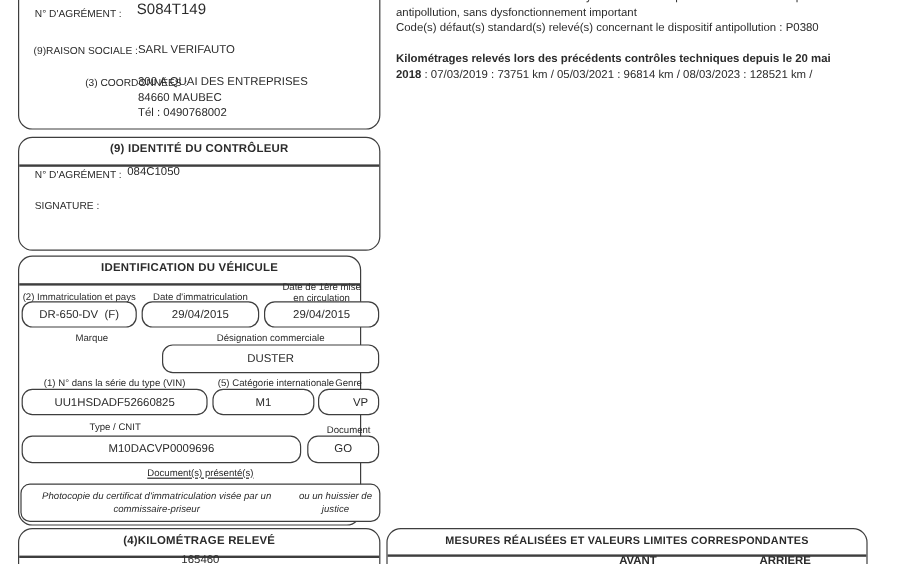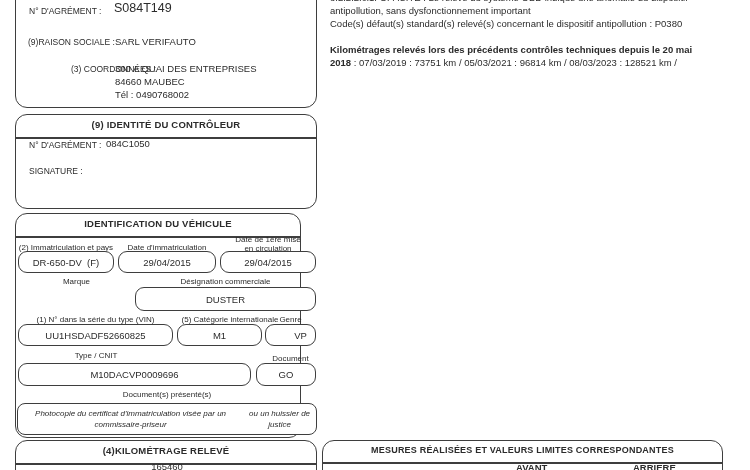--- a/index.html
+++ b/index.html
@@ -68,21 +68,21 @@
     <div class="cell" style="left:2px;top:110px;width:155px;height:22px;">UU1HSDADF52660825</div>
     <div class="cell" style="left:161px;top:110px;width:85px;height:22px;">M1</div>
     <div class="cell" style="left:249px;top:110px;width:51px;height:22px;padding-left:20px;">VP</div>
 
     <span class="lbl lblc" style="left:2px;top:137px;width:156px;">Type / CNIT</span>
     <span class="lbl lblc" style="left:249px;top:140px;width:51px;">Document</span>
 
     <div class="cell" style="left:2px;top:149px;width:233px;height:23px;">M10DACVP0009696</div>
     <div class="cell" style="left:240px;top:149px;width:60px;height:23px;">GO</div>
 
-    <span class="lbl lblc" style="left:0px;top:176px;width:302px;">Document(s) présenté(s)</span>
+    <span class="lbl lblc" style="left:0px;top:176px;width:302px;text-decoration:underline;">Document(s) présenté(s)</span>
     <div class="cell cell2" style="left:1px;top:189px;width:300px;height:32px;">
       <span>Photocopie du certificat d'immatriculation visée par un commissaire-priseur</span>
       <span>ou un huissier de justice</span>
     </div>
   </div>
 
   <div class="box" style="left:15px;top:440px;width:302px;height:60px;">
     <div class="hdr">(4)KILOMÉTRAGE RELEVÉ</div>
     <span class="val" style="left:0;top:20px;width:302px;text-align:center;">165460</span>
   </div>

